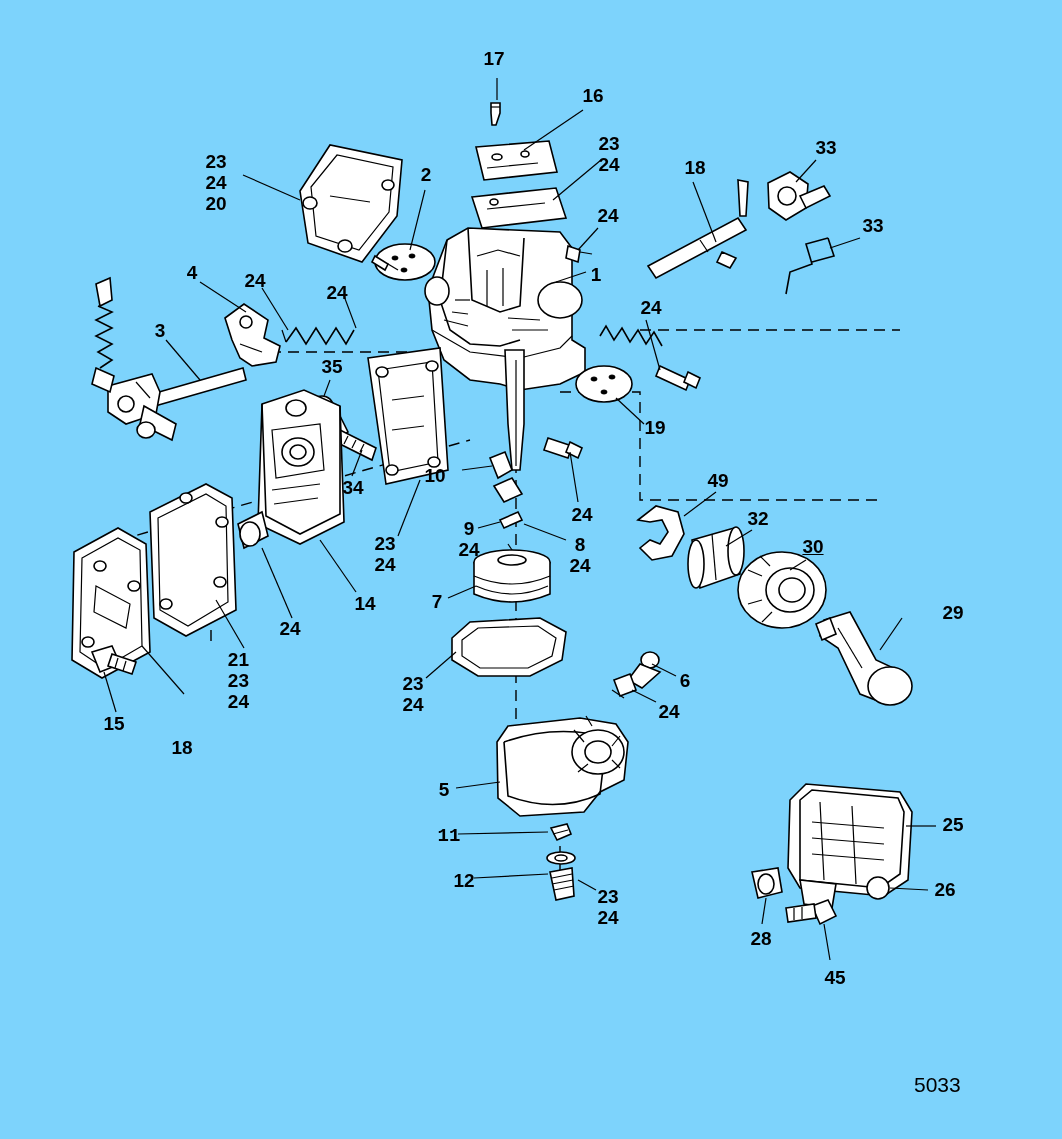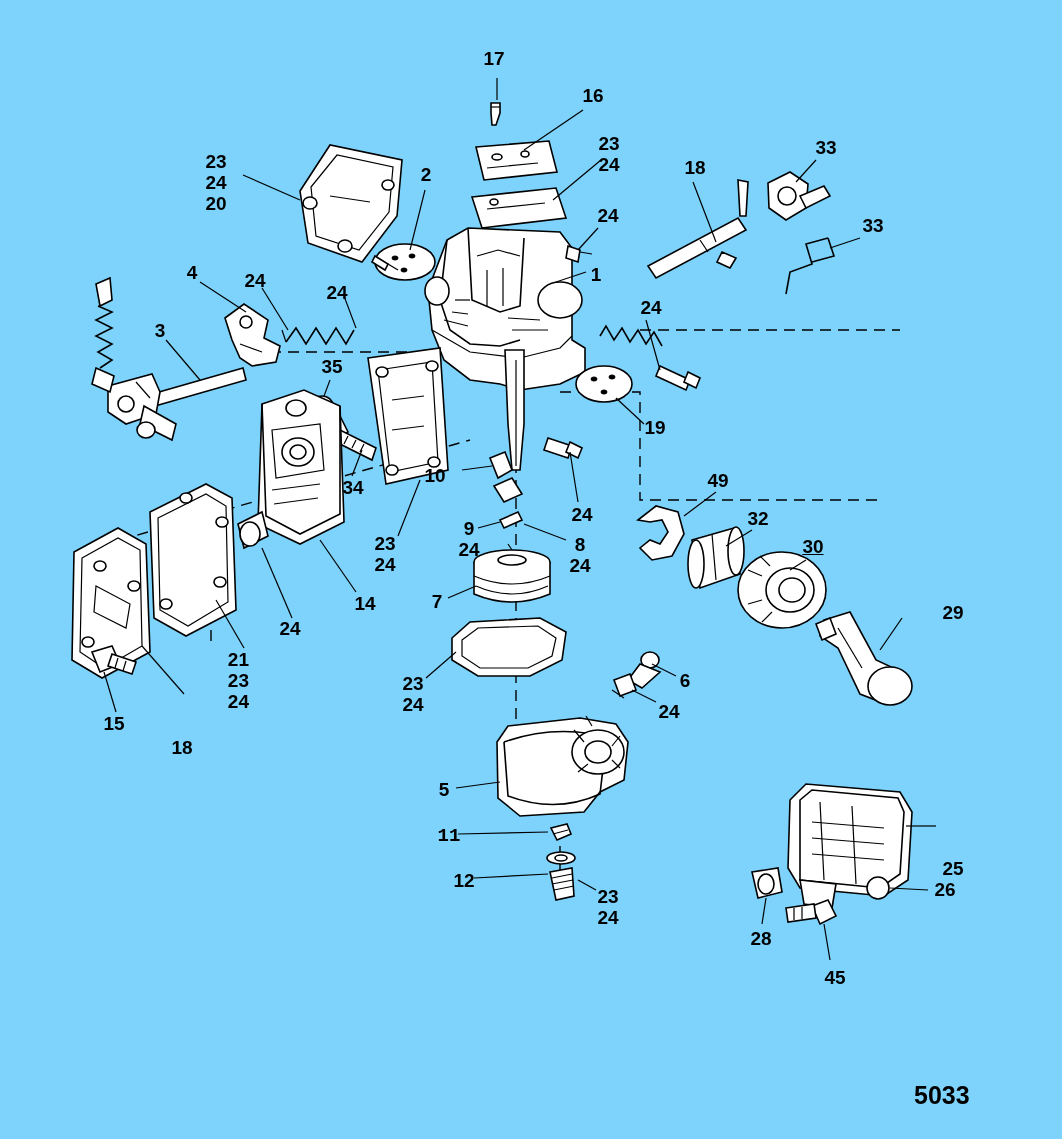--- a/index.html
+++ b/index.html
@@ -28,24 +28,23 @@
     font-size: 19px;
     font-weight: bold;
     color: #000000;
     line-height: 21px;
     white-space: pre-line;
     text-align: center;
   }
   .drawing-id {
     position: absolute;
     font-family: "Liberation Sans", sans-serif;
-    font-size: 25px;
-    font-weight: bold;
+    font-size: 21px;
+    font-weight: normal;
     color: #000000;
-    margin-top: 8px;
   }
   svg { display: block; }
   .ln { fill: none; stroke: #000000; stroke-width: 1.6; }
   .ln-thin { fill: none; stroke: #000000; stroke-width: 1.2; }
   .ln-dash { fill: none; stroke: #000000; stroke-width: 1.4; stroke-dasharray: 11 7; }
   .fillw { fill: #ffffff; stroke: #000000; stroke-width: 1.6; }
   .fillk { fill: #000000; stroke: #000000; stroke-width: 1; }
 </style>
 </head>
 <body>
@@ -433,21 +432,21 @@
   <div class="callout" style="left:223px;top:649px;width:26px;text-align:right;">21
 23
 24</div>
   <div class="callout" style="left:678px;top:670px;width:14px;">6</div>
   <div class="callout" style="left:400px;top:673px;width:26px;">23
 24</div>
   <div class="callout" style="left:170px;top:709px;width:24px;margin-top:28px;">18</div>
   <div class="callout" style="left:657px;top:701px;width:24px;">24</div>
   <div class="callout" style="left:102px;top:713px;width:24px;">15</div>
   <div class="callout" style="left:437px;top:779px;width:14px;">5</div>
-  <div class="callout" style="left:941px;top:814px;width:24px;margin-top:44px;">25</div>
+  <div class="callout" style="left:941px;top:814px;width:24px;">25</div>
   <div class="callout" style="left:437px;top:826px;width:24px;font-family:Liberation Mono, monospace;">11</div>
   <div class="callout" style="left:452px;top:870px;width:24px;">12</div>
   <div class="callout" style="left:933px;top:879px;width:24px;">26</div>
   <div class="callout" style="left:595px;top:886px;width:26px;">23
 24</div>
   <div class="callout" style="left:749px;top:928px;width:24px;">28</div>
   <div class="callout" style="left:823px;top:967px;width:24px;">45</div>
 
   <div class="drawing-id" style="left:914px;top:1073px;">5033</div>
 

